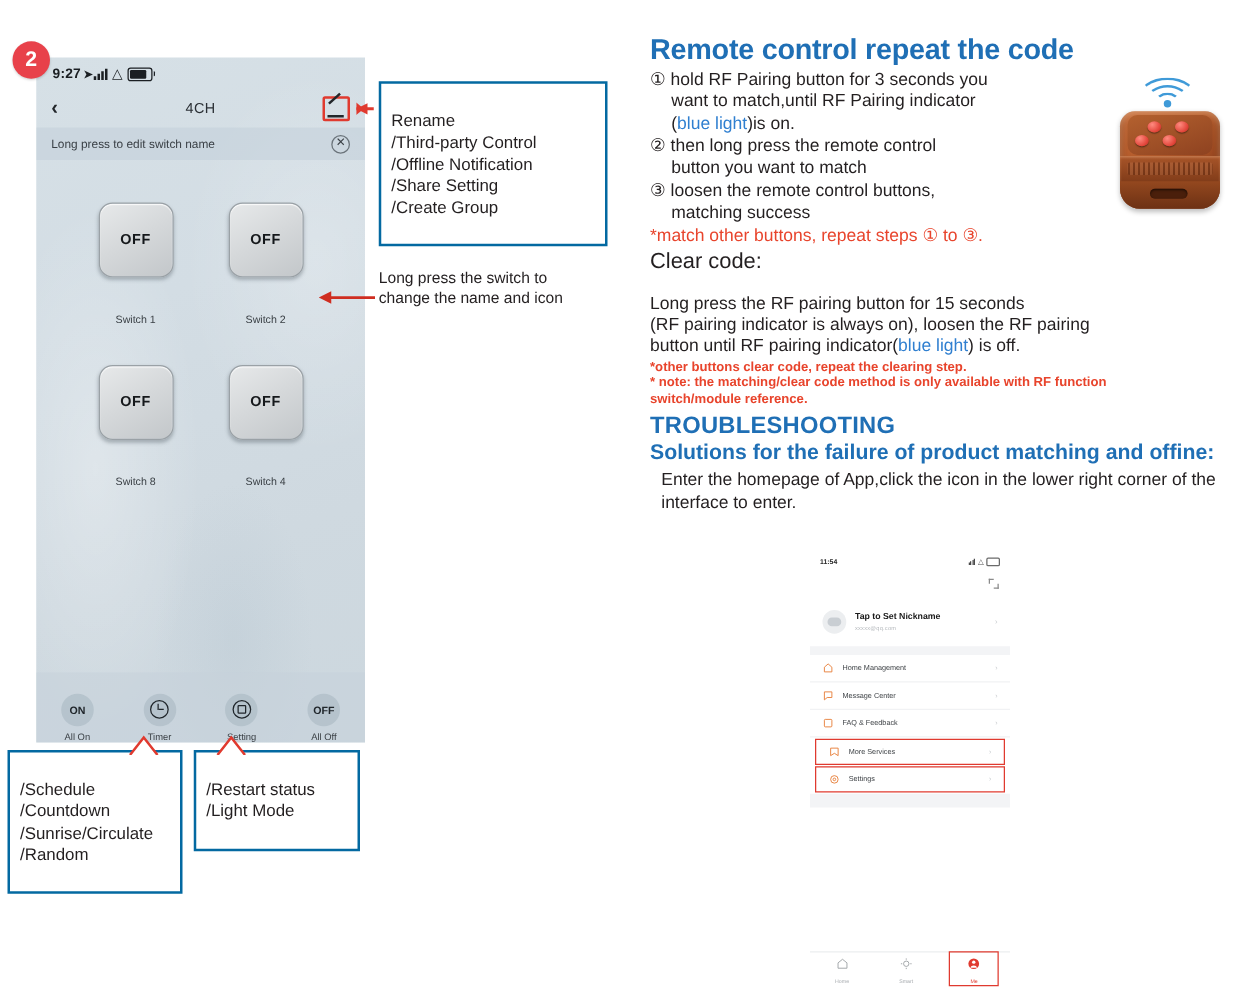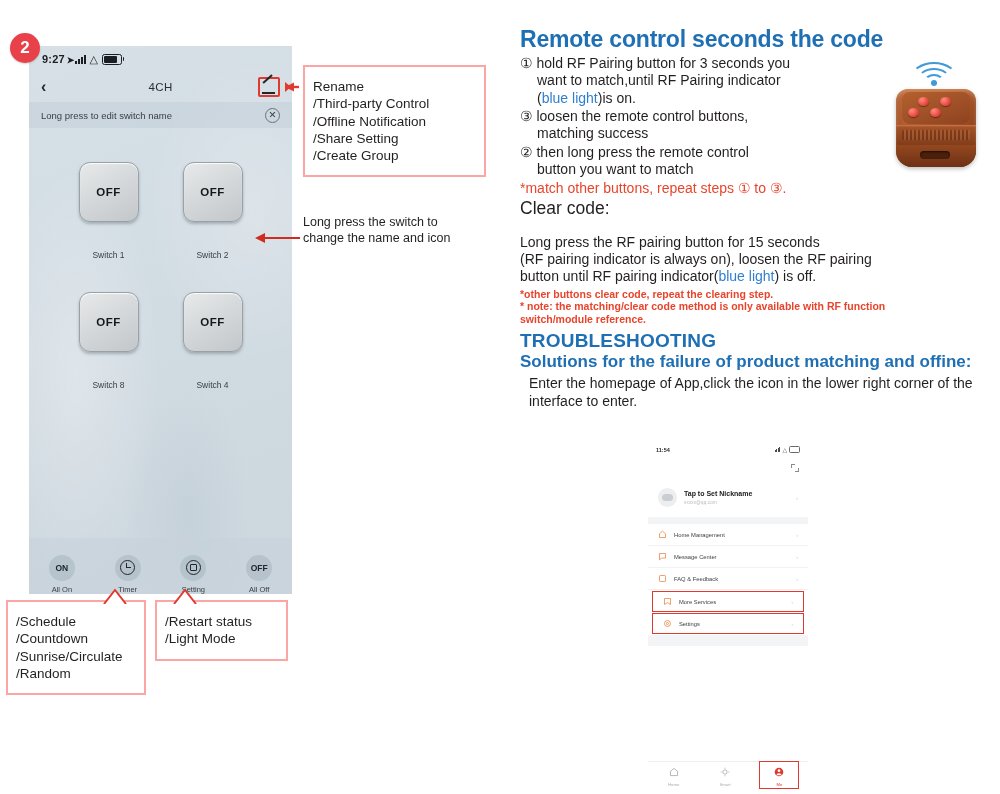--- a/index.html
+++ b/index.html
@@ -109,22 +109,22 @@
   }
   .bb-label{font-size:7.5px;color:#3b4146;}
   .ic-clock{width:13px;height:13px;border:1.2px solid #20262b;border-radius:50%;position:relative;}
   .ic-clock:before{content:"";position:absolute;left:5.2px;top:2.4px;width:1.1px;height:4.4px;background:#20262b;}
   .ic-clock:after{content:"";position:absolute;left:6px;top:6px;width:3.4px;height:1.1px;background:#20262b;}
   .ic-gear{width:13px;height:13px;border:1.2px solid #20262b;border-radius:50%;position:relative;}
   .ic-gear:before{content:"";position:absolute;left:3.4px;top:3.4px;width:4.4px;height:4.4px;border:1.1px solid #20262b;border-radius:1px;}
 
   
   .callout{
-    position:absolute;border:2px solid #fca5a5;background:#fff;z-index:20;
-    font-size:13.5px;line-height:1.28;color:#231f20;padding:11px 8px;box-sizing:border-box;
+    position:absolute;border:2px solid #0369a1;background:#fff;z-index:20;
+    font-size:13.5px;line-height:1.28;color:#231f20;padding:21px 8px;box-sizing:border-box;
   }
   .co-rename{left:303px;top:65px;width:183px;}
   .co-schedule{left:6px;top:600px;width:140px;}
   .co-restart{left:155px;top:600px;width:133px;}
 
   
   .arrow-left-rename{
     position:absolute;left:285px;top:81px;z-index:19;width:20px;height:12px;
   }
   .arrow-to-switch{
@@ -380,39 +380,39 @@
   <svg style="position:absolute;left:170px;top:588px;width:30px;height:16px;z-index:21" viewBox="0 0 30 16">
     <path d="M4 16 L15 2 L26 16" stroke="#e03a2f" stroke-width="2" fill="#fff"></path>
   </svg>
   <div class="callout co-restart">
     <div>/Restart status</div>
     <div>/Light Mode</div>
   </div>
 
   <div class="right">
 
-    <h1 class="rc-title">Remote control seconds the code</h1>
+    <h1 class="rc-title">Remote control repeat the code</h1>
 
 
     <div class="steps">
       <p>
         <span>①</span>
         <span>hold RF Pairing button for 3 seconds you</span>
         <span class="indent">want to match,until RF Pairing indicator</span>
         <span class="indent"><span>(</span><span class="blue">blue light</span><span>)is on.</span></span>
       </p>
       <p>
+        <span>②</span>
+        <span>then long press the remote control</span>
+        <span class="indent">button you want to match</span>
+      </p>
+      <p>
         <span>③</span>
         <span>loosen the remote control buttons,</span>
         <span class="indent">matching success</span>
-      </p>
-      <p>
-        <span>②</span>
-        <span>then long press the remote control</span>
-        <span class="indent">button you want to match</span>
       </p>
     </div>
 
     <p class="note-star">*match other buttons, repeat steps ① to ③.</p>
 
     <p class="h-clear">Clear code:</p>
     <div class="clear-body">
       <div>Long press the RF pairing button for 15 seconds</div>
       <div>(RF pairing indicator is always on), loosen the RF pairing</div>
       <div><span>button until RF pairing indicator(</span><span class="blue">blue light</span><span>) is off.</span></div>

